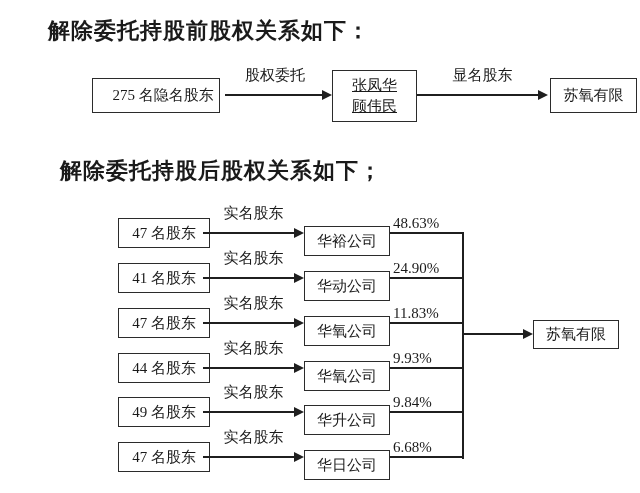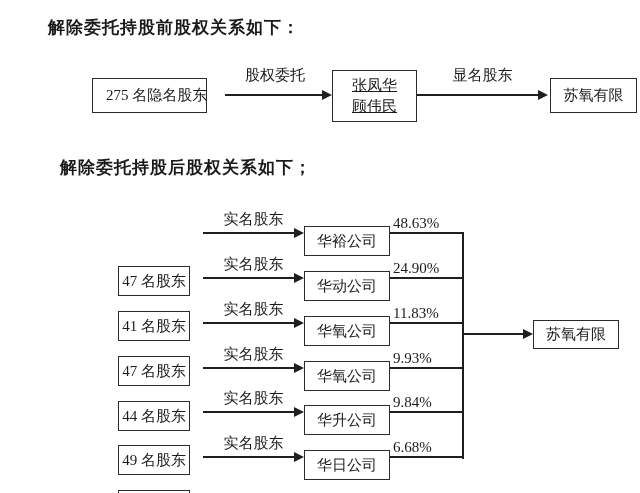--- a/index.html
+++ b/index.html
@@ -2,57 +2,57 @@
 <html><head>
 <meta charset="utf-8">
 <style>
   html,body { margin:0; padding:0; background:#ffffff; }
   #stage {
     position:relative; width:640px; height:493px; background:#ffffff;
     font-family:"Liberation Serif","DejaVu Serif",serif; color:#1a1a1a;
     overflow:hidden;
   }
   .title {
-    position:absolute; font-size:17px; font-weight:bold; letter-spacing:1px;
+    position:absolute; font-size:22px; font-weight:bold; letter-spacing:1px;
     white-space:nowrap;
   }
   .box {
     position:absolute; border:1.5px solid #2b2b2b; background:#ffffff;
     display:flex; flex-direction:column; align-items:center; justify-content:center;
     font-size:15px; text-align:center; line-height:21px; white-space:nowrap;
     box-sizing:border-box;
   }
   .hline { position:absolute; height:2px; background:#1f1f1f; }
   .vline { position:absolute; width:2px; background:#1f1f1f; }
   .arrowhead {
     position:absolute; width:0; height:0;
     border-top:5px solid transparent; border-bottom:5px solid transparent;
     border-left:10px solid #1f1f1f;
   }
   .edge-label {
     position:absolute; font-size:15px; text-align:center; white-space:nowrap;
   }
   .pct { position:absolute; font-size:15px; white-space:nowrap; }
   .row { position:absolute; left:0; width:640px; height:50px; }
-  .row .edge-label { left:203px; top:1px; width:101px;margin-top:6px; }
-  .row .shareholders-box { left:118px; top:15px; width:72px; height:30px;margin-top:48px; }
+  .row .edge-label { left:203px; top:1px; width:101px; }
+  .row .shareholders-box { left:118px; top:15px; width:92px; height:30px; }
   .row .arrow-line { left:203px; top:29px; width:91px; }
   .row .arrowhead { left:294px; top:25px; }
   .row .company-box { left:304px; top:15px; width:86px; height:30px;margin-top:8px; }
   .row .pct { left:393px; top:12px; }
   .row .collector-line { left:390px; top:29px; width:73px; }
 </style>
 </head>
 <body>
 
 <div id="stage">
 
   <div class="title" style="left:48px; top:16px;">解除委托持股前股权关系如下：</div>
 
-  <div class="box" style="left:92px; top:78px; width:115px; height:35px;padding-left:14px;">
+  <div class="box" style="left:92px; top:78px; width:128px; height:35px;padding-left:14px;">
     <span>275 名隐名股东</span>
   </div>
 
   <div class="edge-label" style="left:215px; top:66px; width:120px;">股权委托</div>
   <div class="hline" style="left:225px; top:94px; width:99px;"></div>
   <div class="arrowhead" style="left:322px; top:90px;"></div>
 
   <div class="box" style="left:332px; top:70px; width:85px; height:52px;text-decoration:underline;">
     <span>张凤华</span>
     <span>顾伟民</span>

